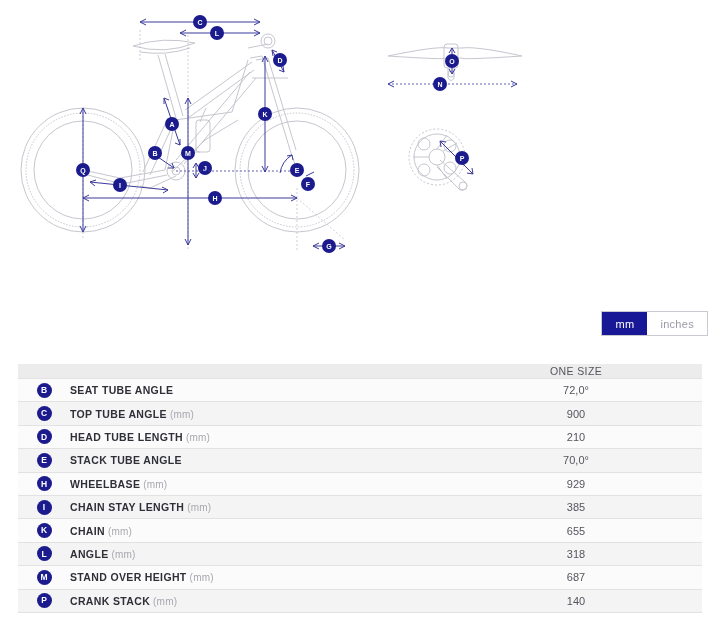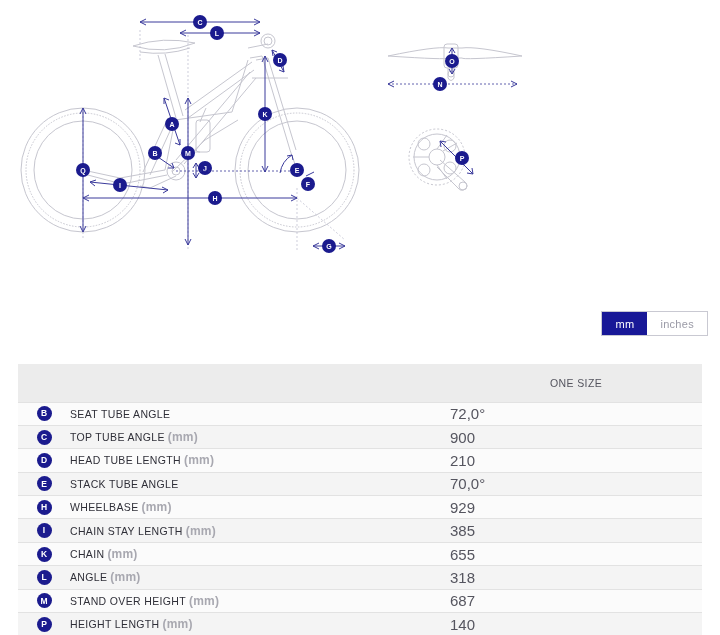--- a/index.html
+++ b/index.html
@@ -44,21 +44,21 @@
   
   .geo-table {
     position: absolute;
     left: 18px; top: 364px;
     width: 684px;
     border-collapse: collapse;
     font-size: 11px;
   }
   .geo-table thead th {
     background: #ececec;
-    height: 38px;
+    height: 14px;
     font-weight: normal;
     color: #54545e;
     font-size: 10.5px;
     letter-spacing: .4px;
     border: 0;
   }
   .th-badge { width: 52px; }
   .th-label { width: 380px; }
   .th-size  { width: 252px; text-align: center; }
 
@@ -79,34 +79,35 @@
     border-radius: 50%;
     background: #1b1b8e;
     color: #fff;
     font-size: 8.5px;
     font-weight: bold;
     line-height: 1;
   }
   .cell-label { padding-left: 12px; }
   .lbl-name {
     color: #2f2f38;
-    font-weight: normal;
+    font-weight: bold;
     font-size: 10.5px;
     letter-spacing: .35px;
   }
   .lbl-unit {
     color: #a8a8b0;
-    font-size: 12px;
-    font-weight: bold;
+    font-size: 10px;
+    font-weight: normal;
     margin-left: 3px;
     letter-spacing: .2px;
   }
   .cell-value {
+    text-align: center;
     color: #55555f;
-    font-size: 15px;
+    font-size: 11px;
   }
 
   
   .mk-c { fill: #1b1b8e; }
   .mk-t { fill: #ffffff; font-size: 7px; font-weight: bold; font-family: "Liberation Sans", sans-serif; }
   .bike-line { fill: none; stroke: #c6c6cf; stroke-width: 1; }
   .dim { stroke: #3a3a9b; stroke-width: 1; fill: none; }
   .dim-dot { stroke: #3a3a9b; stroke-width: .8; fill: none; stroke-dasharray: 2 2; }
   .guide { stroke: #b9b9cc; stroke-width: .7; fill: none; stroke-dasharray: 2 2; }
 </style>
@@ -381,19 +382,19 @@
           <td class="cell-label"><span class="lbl-name">ANGLE</span><span class="lbl-unit">(mm)</span></td>
           <td class="cell-value">318</td>
         </tr>
         <tr>
           <td class="cell-badge"><span class="badge">M</span></td>
           <td class="cell-label"><span class="lbl-name">STAND OVER HEIGHT</span><span class="lbl-unit">(mm)</span></td>
           <td class="cell-value">687</td>
         </tr>
         <tr>
           <td class="cell-badge"><span class="badge">P</span></td>
-          <td class="cell-label"><span class="lbl-name">HEIGHT LENGTH</span><span class="lbl-unit">(mm)</span></td>
+          <td class="cell-label"><span class="lbl-name">CRANK STACK</span><span class="lbl-unit">(mm)</span></td>
           <td class="cell-value">140</td>
         </tr>
       </tbody>
   </table>
 
 </div>
 
 </body></html>

